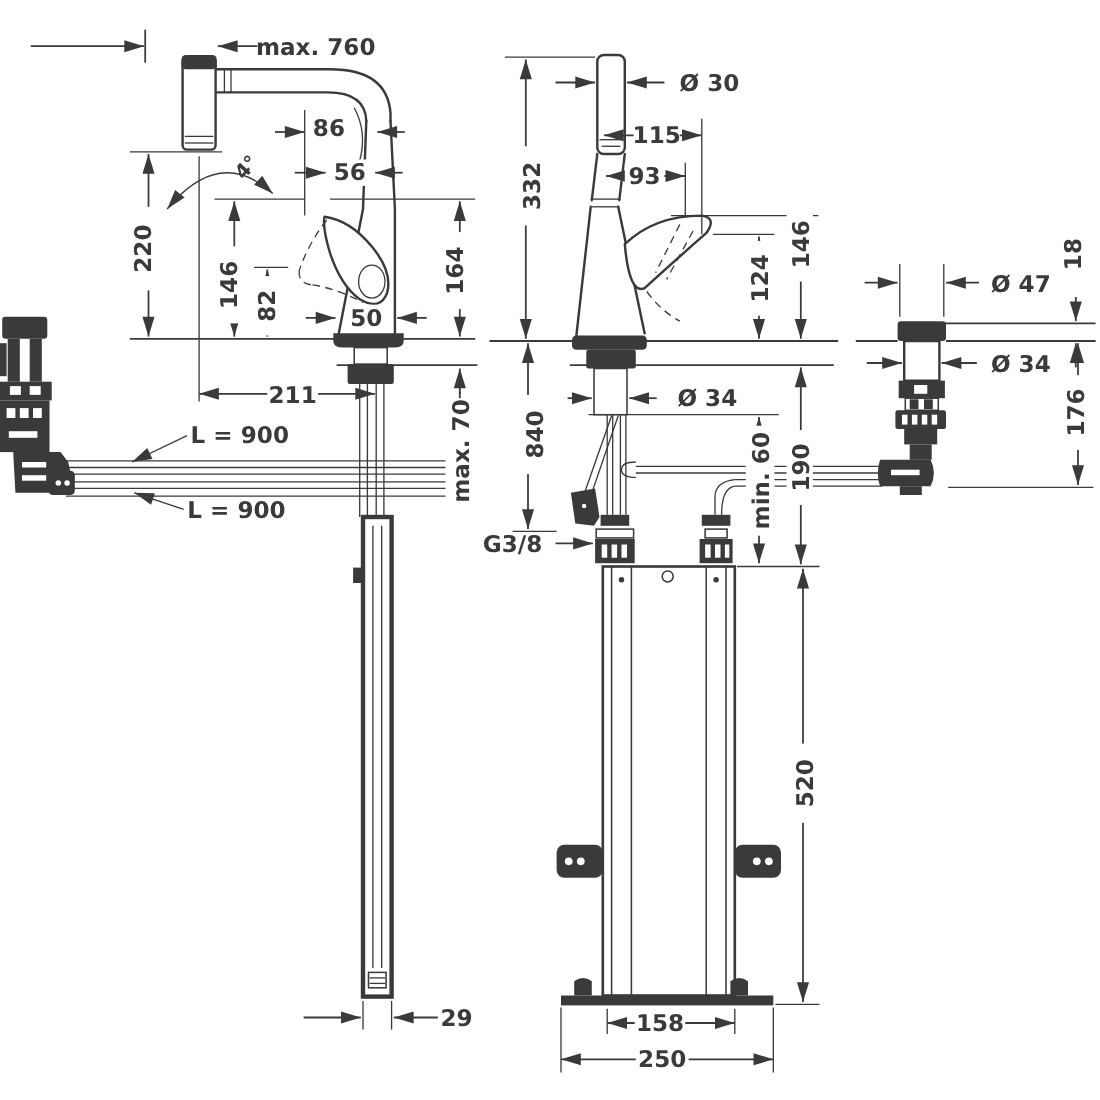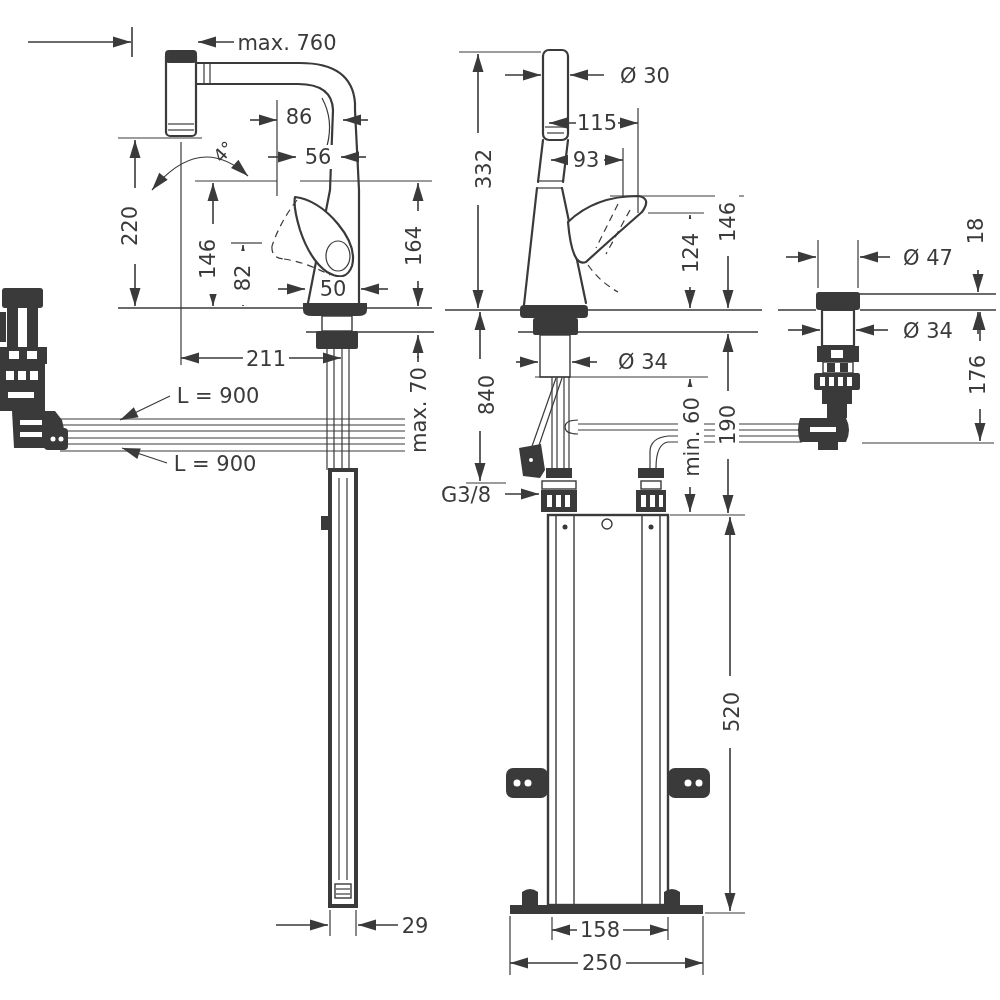--- a/index.html
+++ b/index.html
@@ -1,16 +1,16 @@
 <!DOCTYPE html>
 <html><head>
 <meta charset="utf-8">
 <style>
   html,body{margin:0;padding:0;background:#ffffff;}
-  #stage{width:1000px;height:1000px;position:relative;background:#fff;}
+  #stage{width:1000px;height:1000px;position:relative;background:#fff;font-weight:bold;}
   svg{display:block;}
   .ol{fill:none;stroke:#3a3a3a;stroke-width:2.2;stroke-linejoin:round;stroke-linecap:round;}
   .olthin{fill:none;stroke:#3a3a3a;stroke-width:1.4;stroke-linejoin:round;stroke-linecap:round;}
   .dim{fill:none;stroke:#3a3a3a;stroke-width:1.6;}
   .thin{fill:none;stroke:#3a3a3a;stroke-width:1.2;}
   .dash{stroke-dasharray:7 5;}
   .blk{fill:#3a3a3a;stroke:none;}
   .wht{fill:#ffffff;stroke:none;}
   .wf{fill:#ffffff;stroke:#3a3a3a;stroke-width:2.2;stroke-linejoin:round;}
   .wfthin{fill:#ffffff;stroke:#3a3a3a;stroke-width:1.4;}

